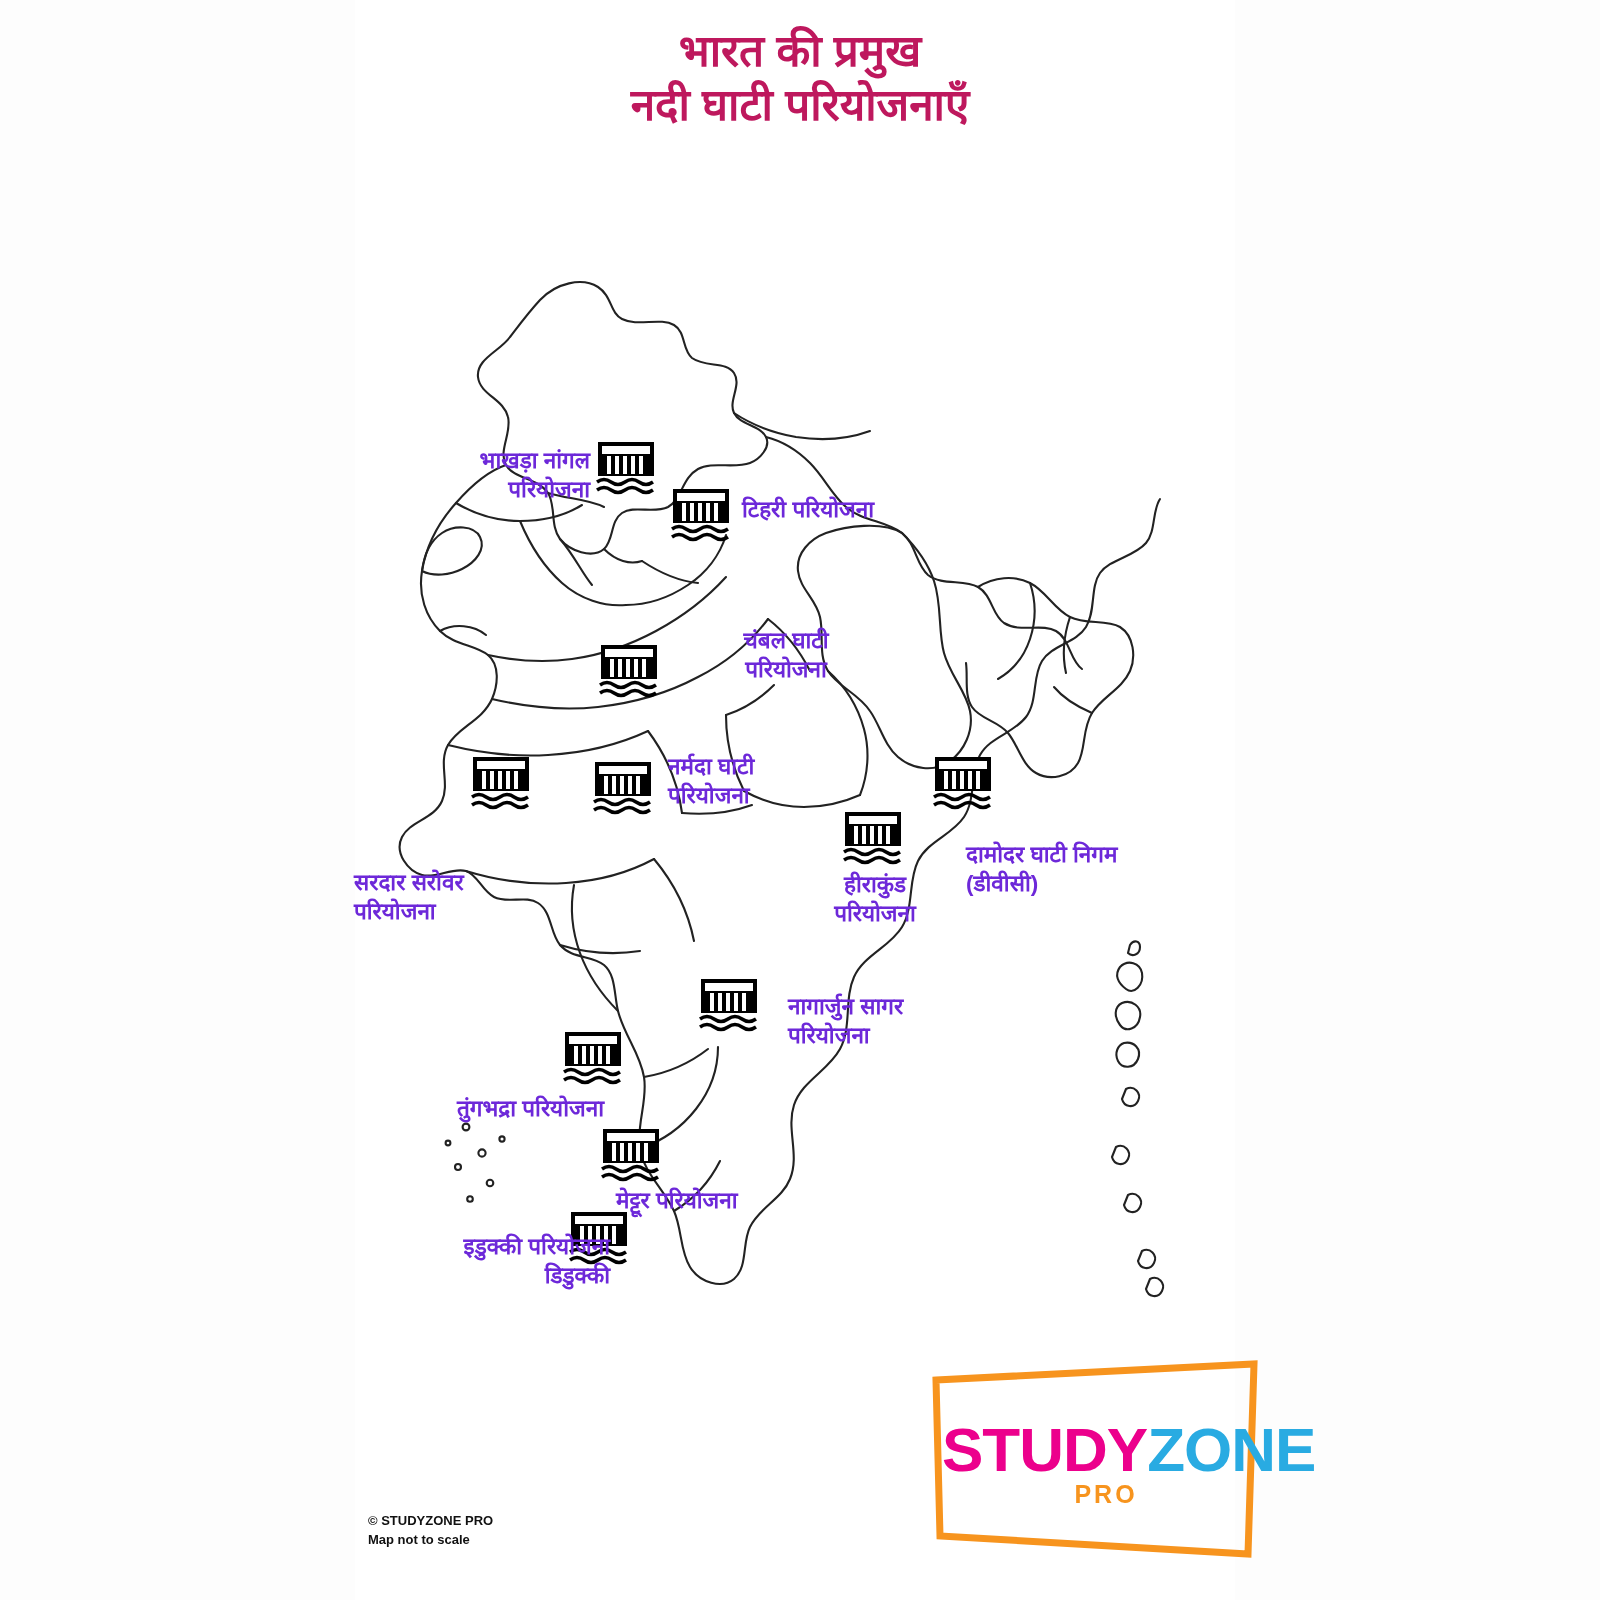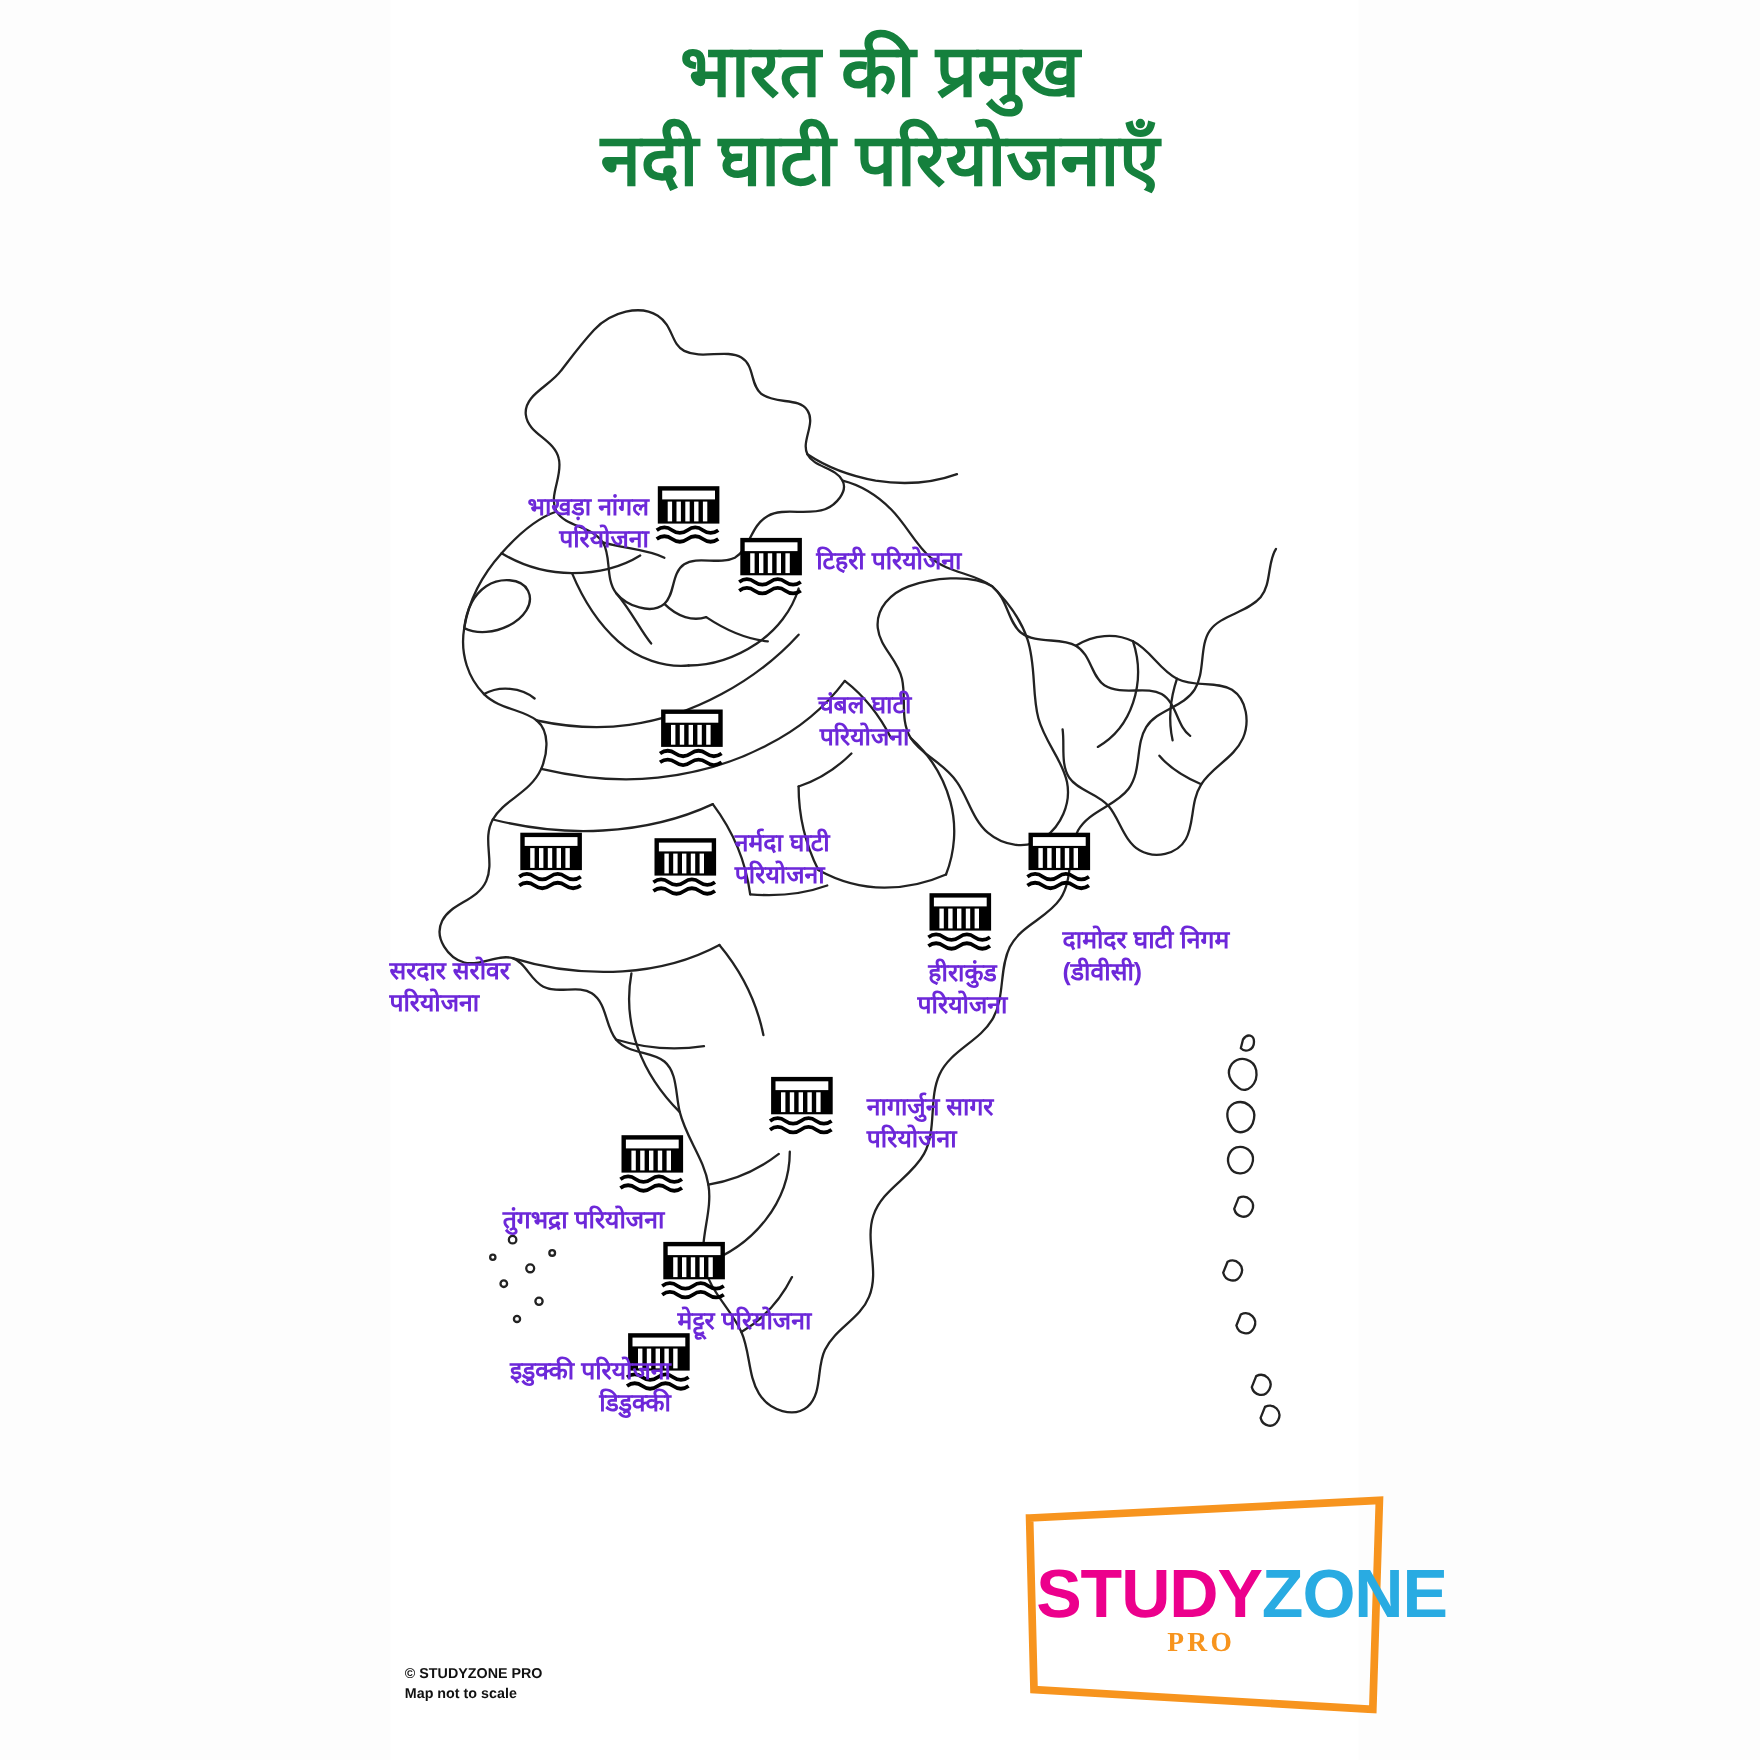--- a/index.html
+++ b/index.html
@@ -36,23 +36,23 @@
   .side-margin.left { left: 0; }
   .side-margin.right { right: 0; width: 365px; }
 
   
   #title {
     position: absolute;
     left: 300px;
     top: 24px;
     width: 1000px;
     text-align: center;
-    color: #15803d;
+    color: #be185d;
     font-weight: bold;
-    font-size: 66px;
+    font-size: 44px;
     line-height: 1.22;
     letter-spacing: 0px;
     font-family: "Liberation Sans", "DejaVu Sans", sans-serif;
   }
   #title .l2 { display: block; }
 
   
   #map-area {
     position: absolute;
     left: 330px;
@@ -118,21 +118,22 @@
   #brand-pro {
     position: absolute;
     left: 12px;
     top: 122px;
     width: 300px;
     text-align: center;
     font-size: 25px;
     font-weight: bold;
     letter-spacing: 3px;
     color: #f7941e;
-    font-family: Liberation Serif, serif;
+    font-family: Liberation Sans, sans-serif;
+    padding-left: 14px;
   }
 
   #footer-note {
     position: absolute;
     left: 368px;
     top: 1512px;
     font-size: 13px;
     font-weight: bold;
     line-height: 1.45;
     color: #111111;

